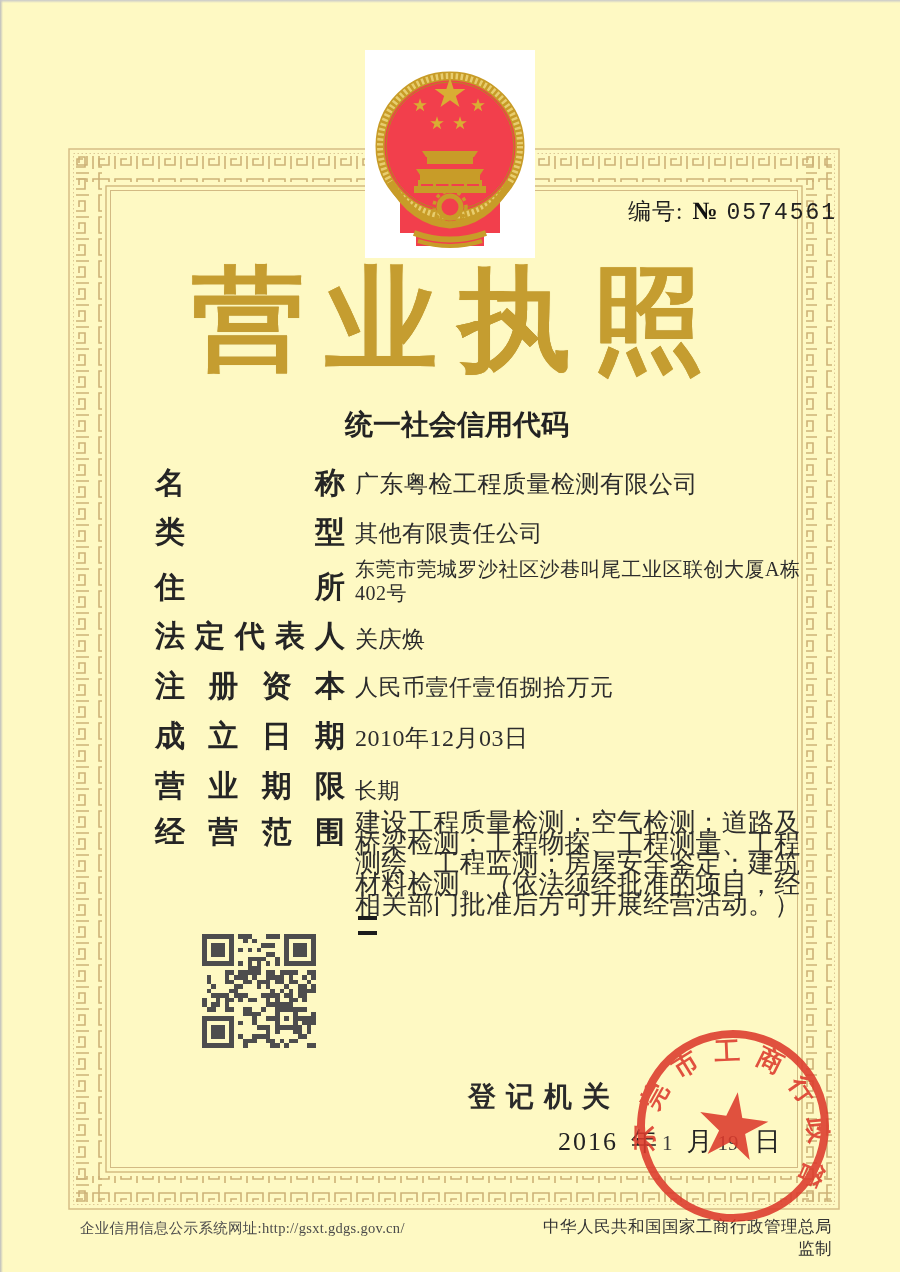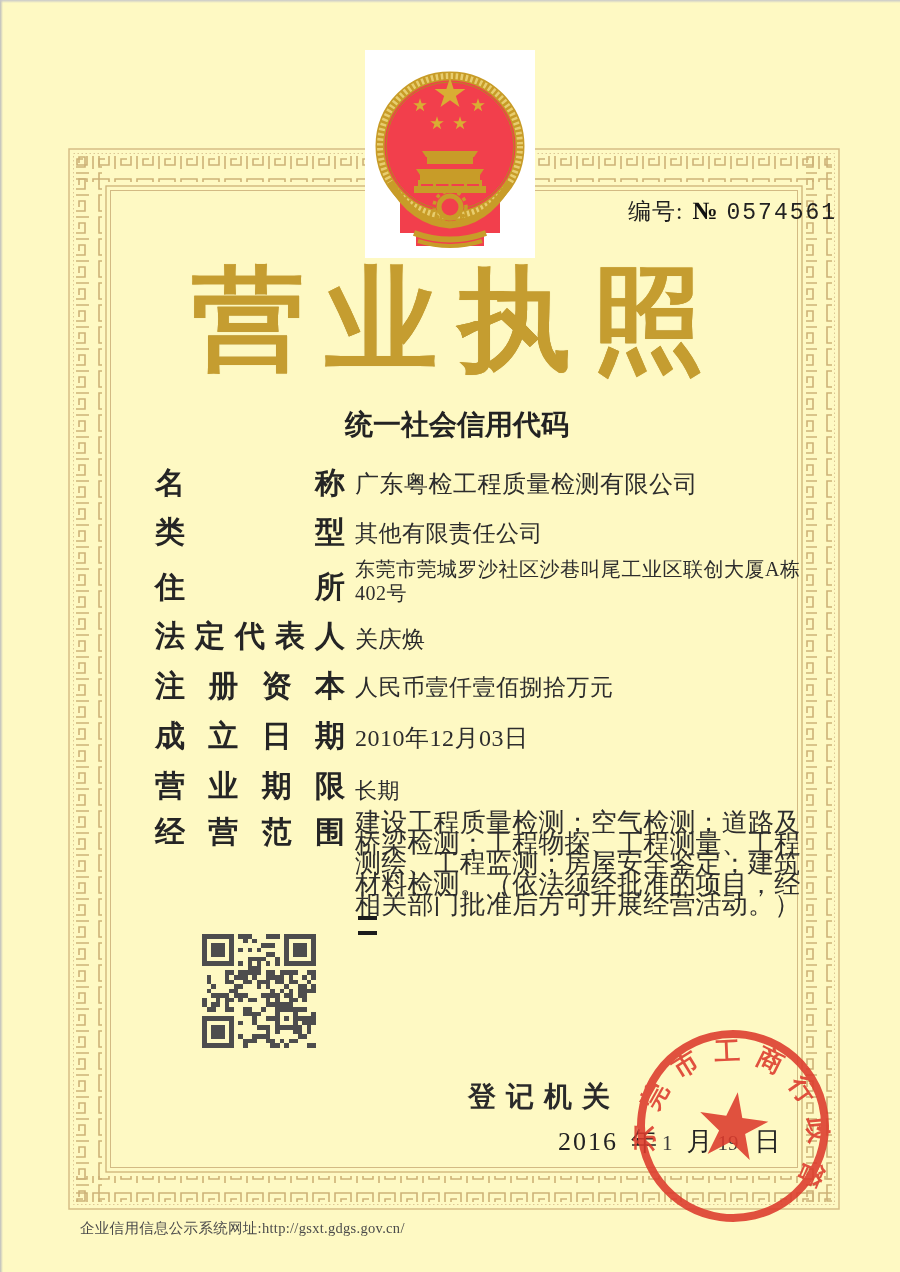--- a/index.html
+++ b/index.html
@@ -537,14 +537,15 @@
       <circle cx="100" cy="100" r="92" fill="none" stroke="#dd3a2c" stroke-width="8"></circle>
       <use href="#star" x="62" y="64" width="76" height="76" fill="#dd3a2c"></use>
       <path id="sealArc" d="M 25 138 A 79 79 0 1 1 175 138" fill="none"></path>
       <text fill="#dd3a2c" font-size="26" font-weight="bold" font-family="'DejaVu Serif',serif">
         <textPath href="#sealArc" startOffset="2" textLength="385" lengthAdjust="spacing">东莞市工商行政管理局</textPath>
       </text>
     </g>
   </svg>
 
   <div id="footer-left" class="abs">企业信用信息公示系统网址:http://gsxt.gdgs.gov.cn/</div>
+  <div id="footer-right" class="abs">中华人民共和国国家工商行政管理总局监制</div>
 
 </div>
 
 </body></html>

